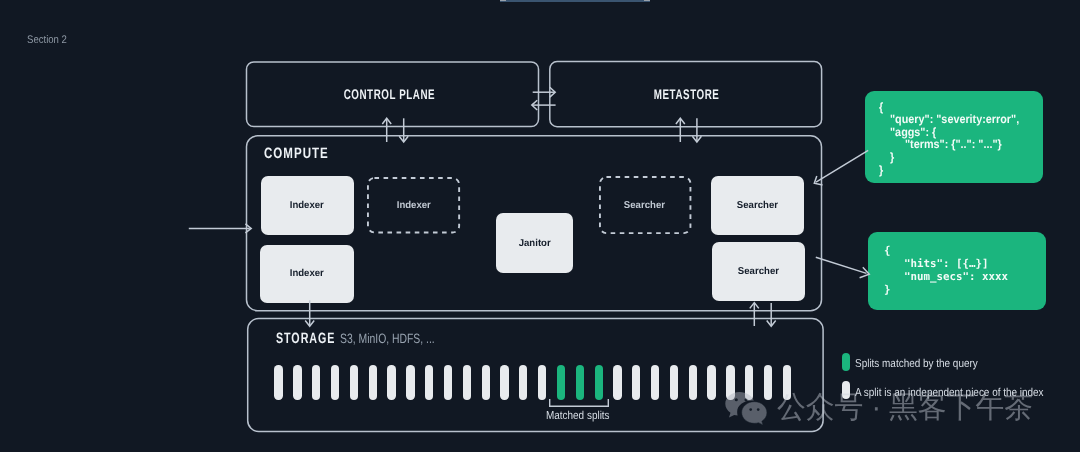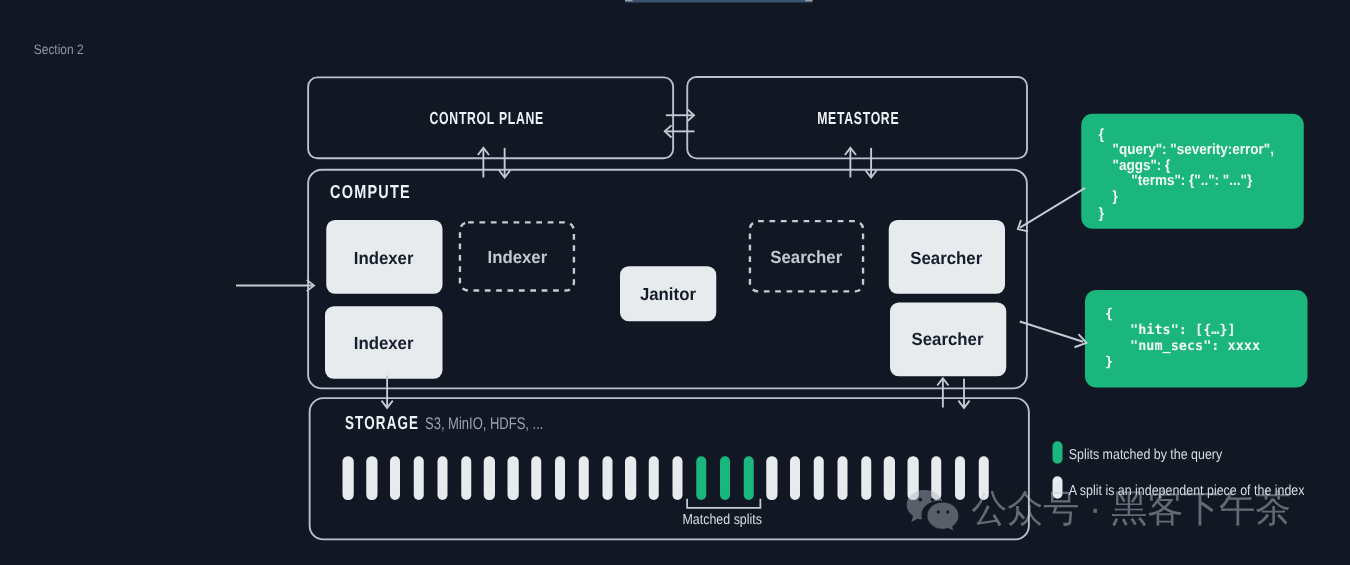--- a/index.html
+++ b/index.html
@@ -20,21 +20,21 @@
   #storage{left:258px;top:317.25px;width:576.9px;height:101px;text-align:center;}
   svg.panel-border{position:absolute;left:0;top:0;width:1080px;height:452px;overflow:visible;}
 
   .panel-title-center{position:absolute;left:50%;top:50%;
       font-size:14px;font-weight:bold;color:#eef2f6;letter-spacing:0.8px;white-space:nowrap;
       transform:translate(calc(-50% - 2.6px),-50%) scaleX(0.70);}
   .panel-title-tl{position:absolute;font-size:15px;font-weight:bold;color:#eef2f6;letter-spacing:1.3px;
       white-space:nowrap;transform:scaleX(0.77);transform-origin:left top;}
 
   .worker{position:absolute;box-sizing:border-box;display:flex;align-items:center;
-      justify-content:center;border-radius:7px;font-size:14px;font-weight:bold;}
+      justify-content:center;border-radius:7px;font-size:10px;font-weight:bold;}
   .worker.solid{background:#e8ebee;color:#151e2b;}
   .worker.dashed{background:transparent;color:#c0c8d2;font-weight:bold;}
   .worker span{display:block;transform:scaleX(0.96);position:relative;z-index:2;}
   .worker.dashed svg{position:absolute;left:0;top:0;overflow:visible;}
 
   .greenbox{position:absolute;background:#1bb57e;border-radius:8px;box-sizing:border-box;}
   #queues{left:31px;top:187px;width:157px;height:81px;}
   .queue-line{position:absolute;left:17px;font-size:14.5px;font-weight:bold;color:#ffffff;
       letter-spacing:0.5px;white-space:nowrap;transform:scaleX(0.705);transform-origin:left top;}
 
@@ -102,21 +102,21 @@
       </div>
       <div class="worker dashed" style="left: 366.9px; top: 177.2px; width: 93.1px; height: 56.4px;">
         <svg width="93.1" height="56.4" viewBox="0 0 93.1 56.4">
           <rect x="0.95" y="0.95" width="91.19999999999999" height="54.5" rx="6.5" ry="6.5" fill="none" stroke="#c3cbd6" stroke-width="1.9" stroke-dasharray="4.6 4.5"></rect>
         </svg>
         <span>Indexer</span>
       </div>
       <div class="worker solid" style="left: 260.3px; top: 244.5px; width: 93.5px; height: 58.7px;">
         <span>Indexer</span>
       </div>
-      <div class="worker solid" style="left: 496.2px; top: 213.1px; width: 76.7px; height: 44px;">
+      <div class="worker solid" style="left: 496.2px; top: 213.1px; width: 76.7px; height: 60px;">
         <span>Janitor</span>
       </div>
       <div class="worker dashed" style="left: 598.5px; top: 176.3px; width: 92.4px; height: 58.1px;">
         <svg width="92.4" height="58.1" viewBox="0 0 92.4 58.1">
           <rect x="0.95" y="0.95" width="90.5" height="56.2" rx="6.5" ry="6.5" fill="none" stroke="#c3cbd6" stroke-width="1.9" stroke-dasharray="4.6 4.5"></rect>
         </svg>
         <span>Searcher</span>
       </div>
       <div class="worker solid" style="left: 710.6px; top: 176.4px; width: 93.4px; height: 59.1px;">
         <span>Searcher</span>

